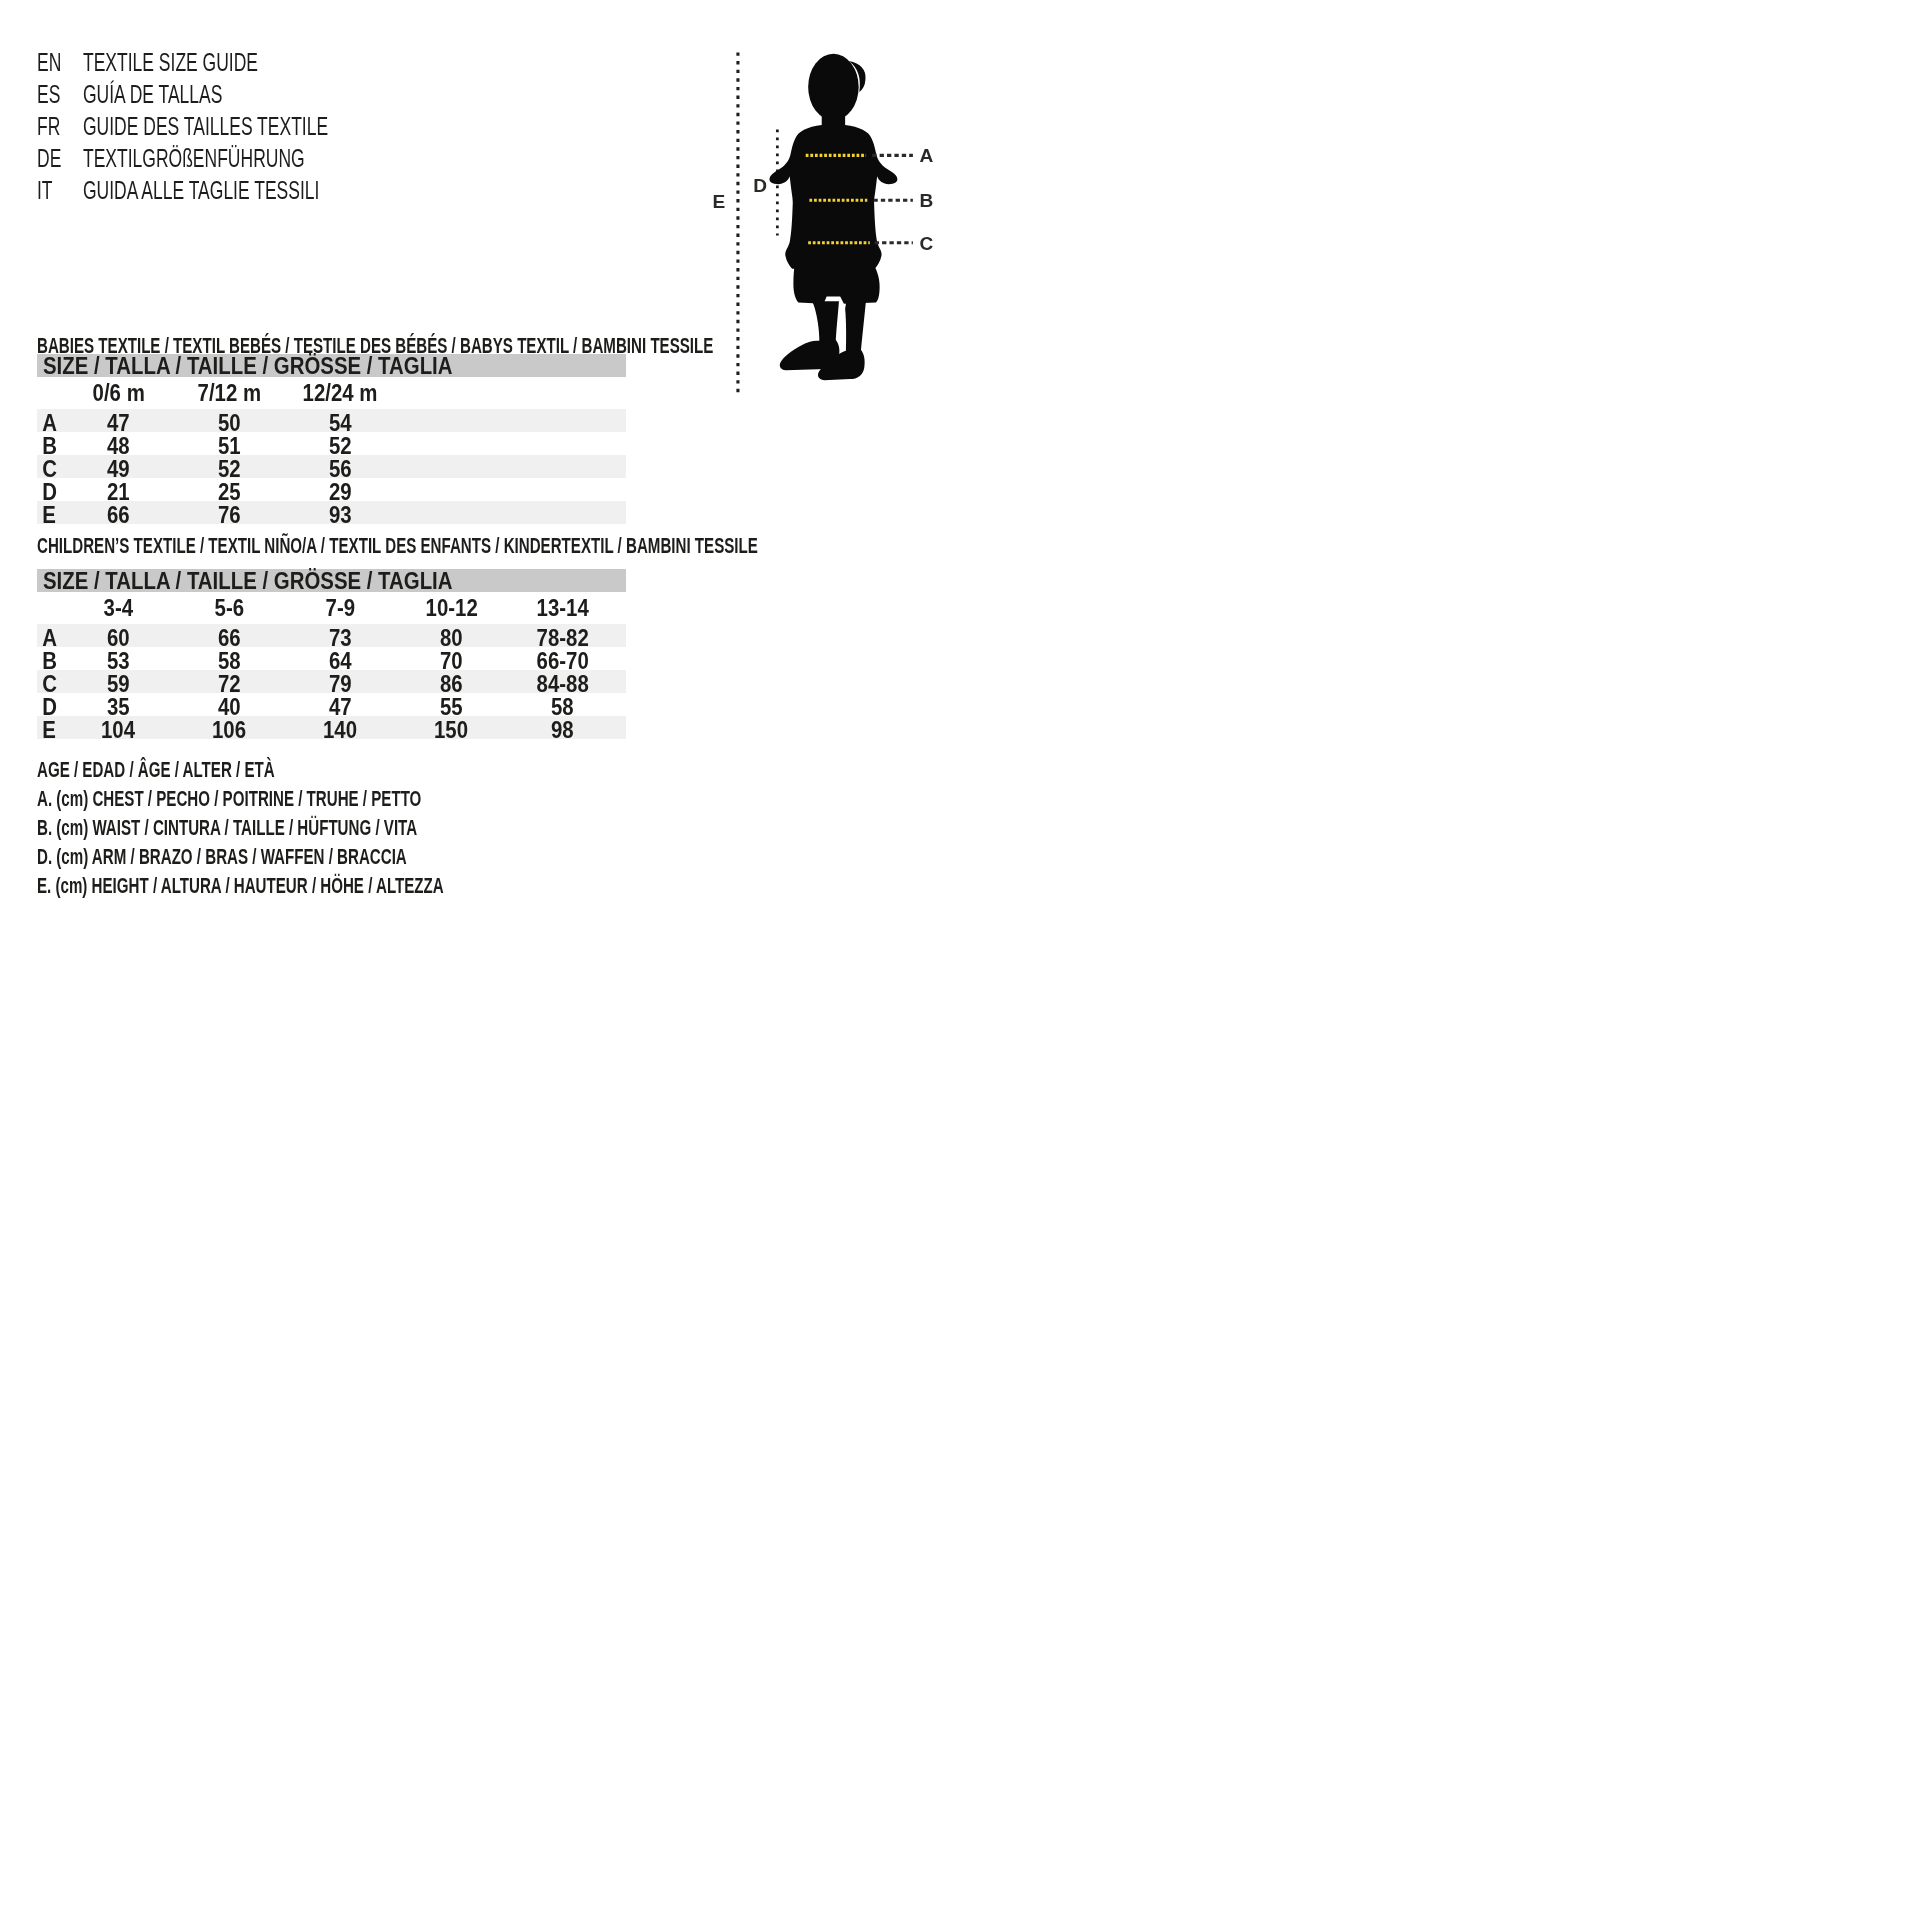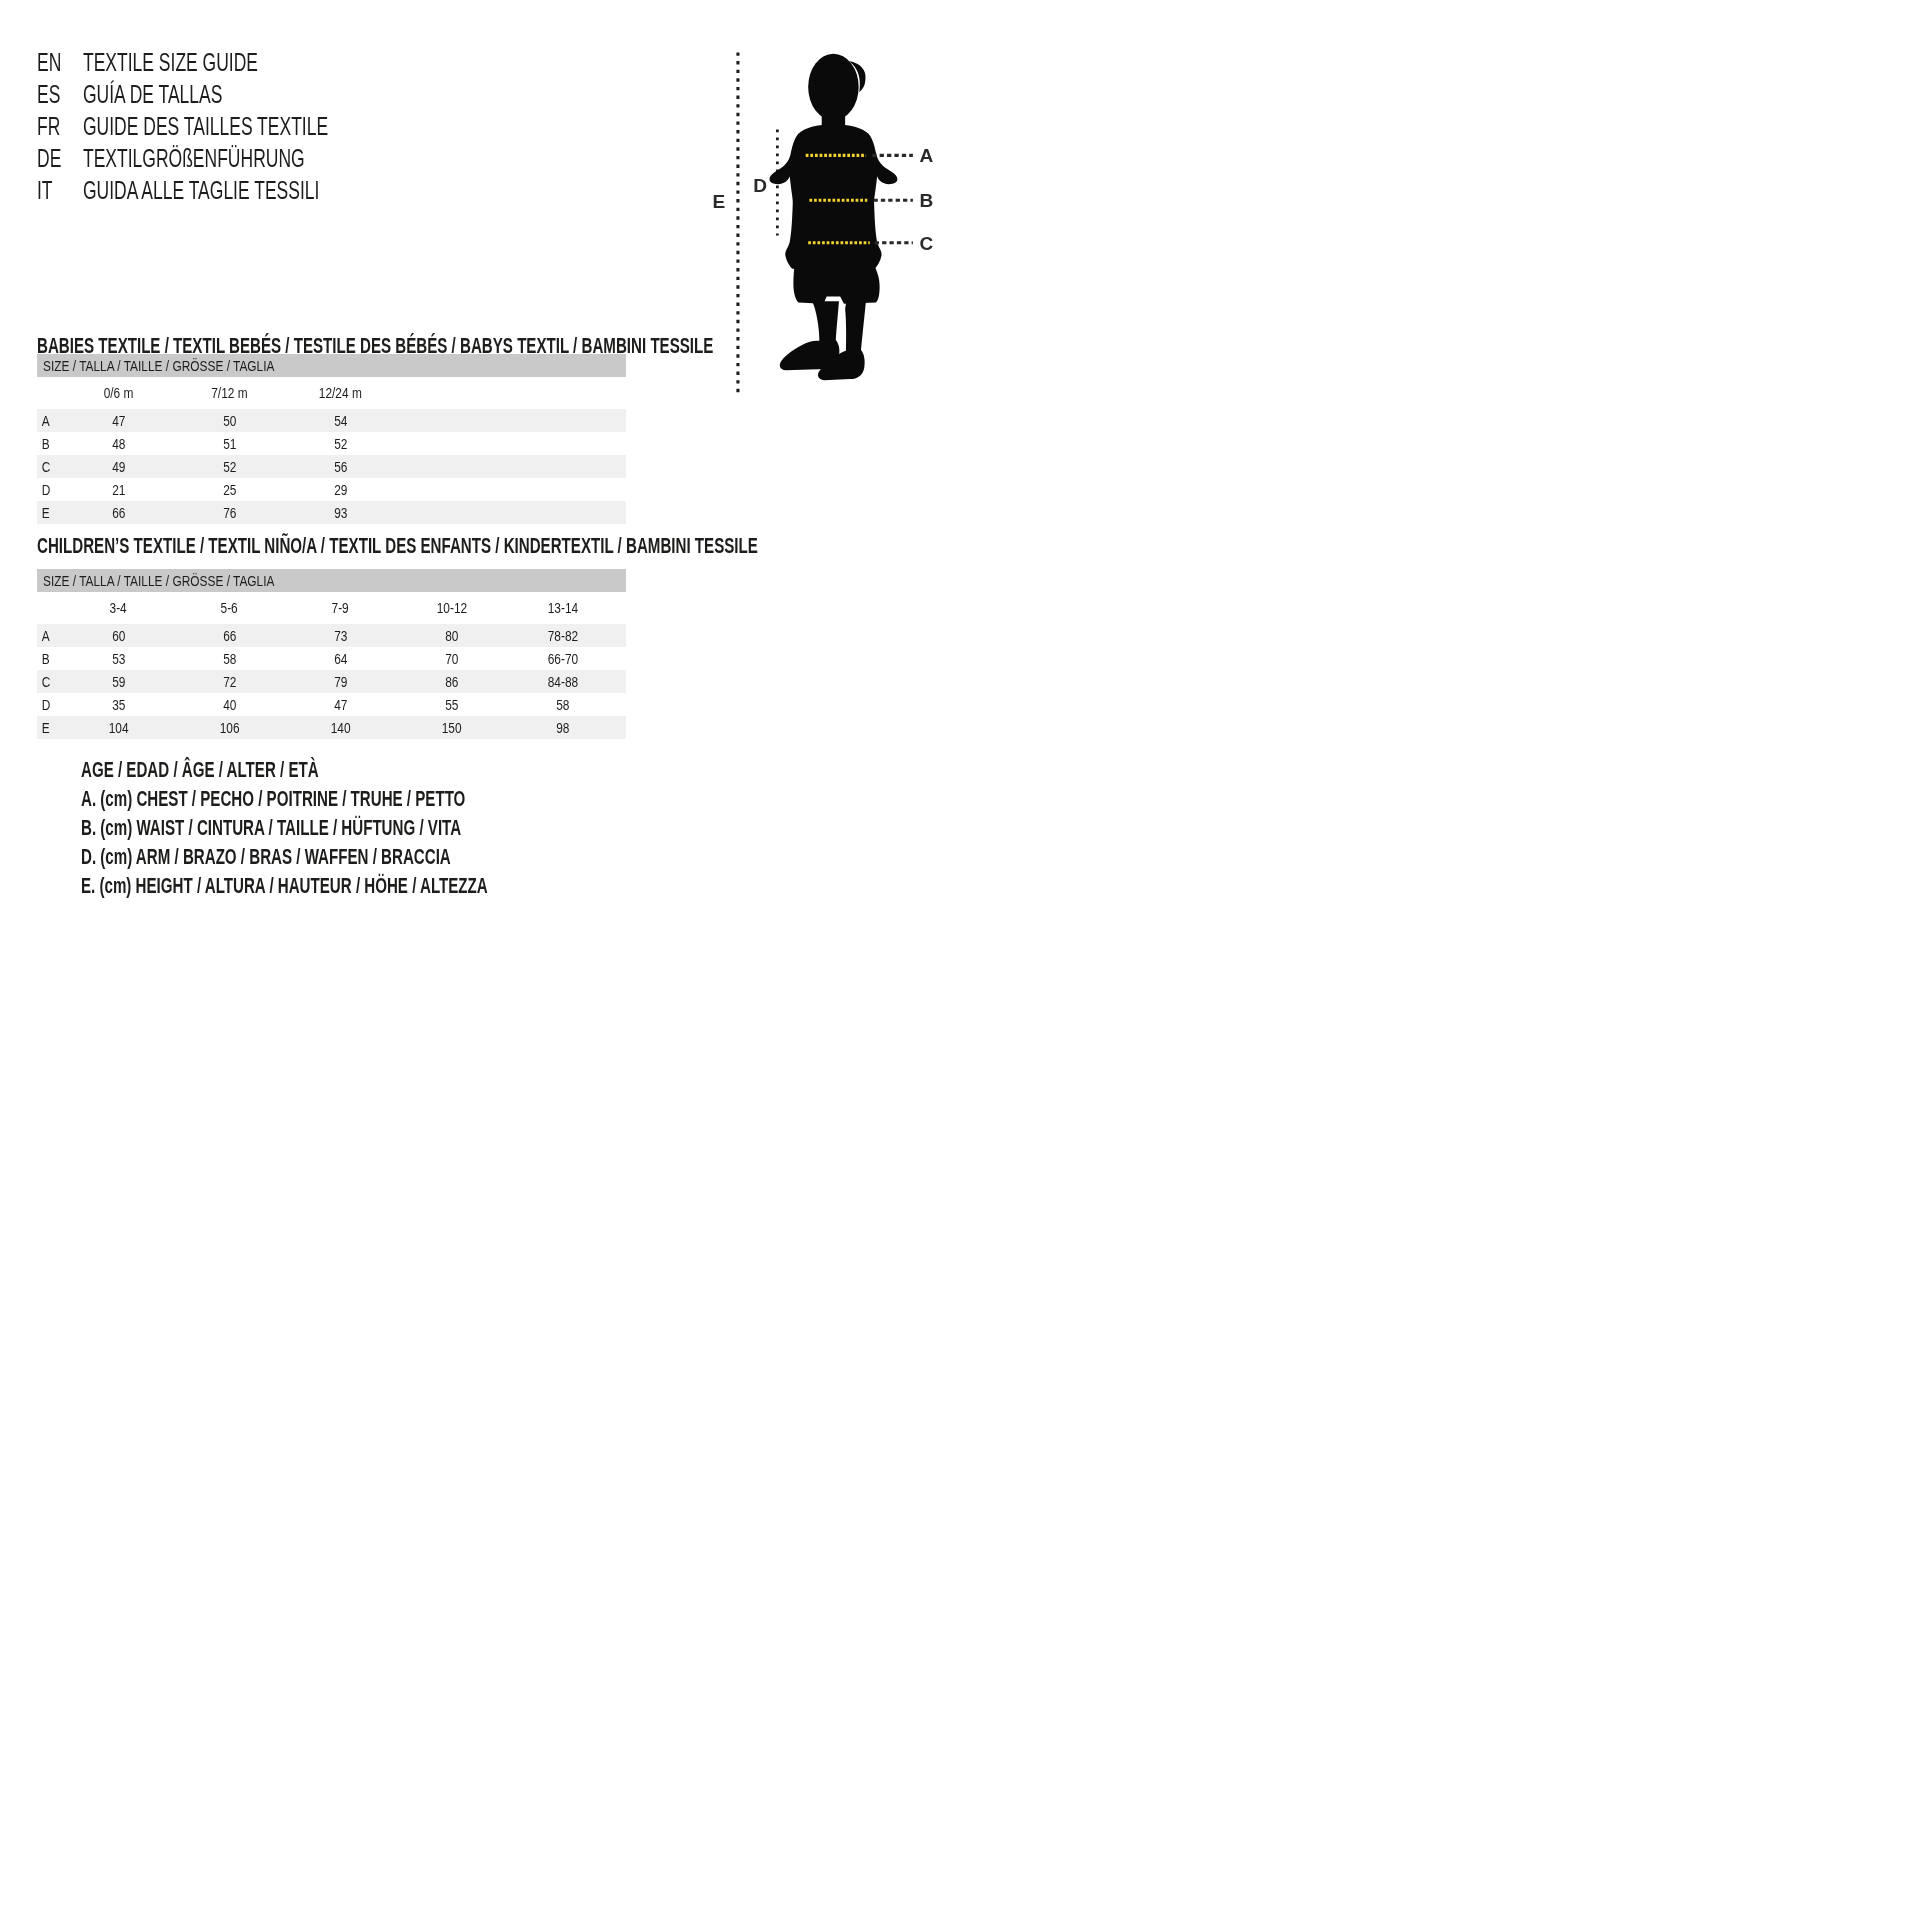--- a/index.html
+++ b/index.html
@@ -16,36 +16,36 @@
   .langs{position:absolute;left:37px;top:46px;font-size:25px;font-weight:400;line-height:32px;}
   .lang-row{display:flex;}
   .lang-code{width:46px;flex:none;}
 
   
   .section-title{position:absolute;left:37px;font-size:21.6px;font-weight:700;line-height:27px;}
   #babies-title{top:332px;}
   #children-title{top:532px;}
 
   
-  .size-table{position:absolute;left:37px;width:589px;font-size:14px;font-weight:400;}
+  .size-table{position:absolute;left:37px;width:589px;font-size:24px;font-weight:700;}
   #babies-table{top:354px;}
   #children-table{top:569px;}
   .size-bar{height:23px;background:#c9c9c9;display:flex;align-items:center;
             padding-left:5.5px;box-sizing:border-box;}
   .grid-b{display:grid;grid-template-columns:26px 111px 111px 111px;}
   .grid-c{display:grid;grid-template-columns:26px 111px 111px 111px 111px 111px;}
   .col-row{height:32px;align-items:center;}
   .data-row{height:23px;align-items:center;}
   .data-row.alt{background:#f0f0f0;}
   .cell{text-align:center;}
   .rowlabel{text-align:left;padding-left:3.7px;}
 
   
   .legend{position:absolute;left:37px;top:755px;font-size:21.6px;font-weight:700;line-height:29px;}
-  .legend-line{display:block;margin-left:44px;}
+  .legend-line{display:block;}
 
   
   #figure{position:absolute;left:702px;top:34px;width:261px;height:377px;}
   #figure text{fill:#2b2a28;font-family:"Liberation Sans","DejaVu Sans",sans-serif;
                font-weight:700;font-size:31px;}
 </style>
 </head>
 <body>
 
 <div class="langs">

